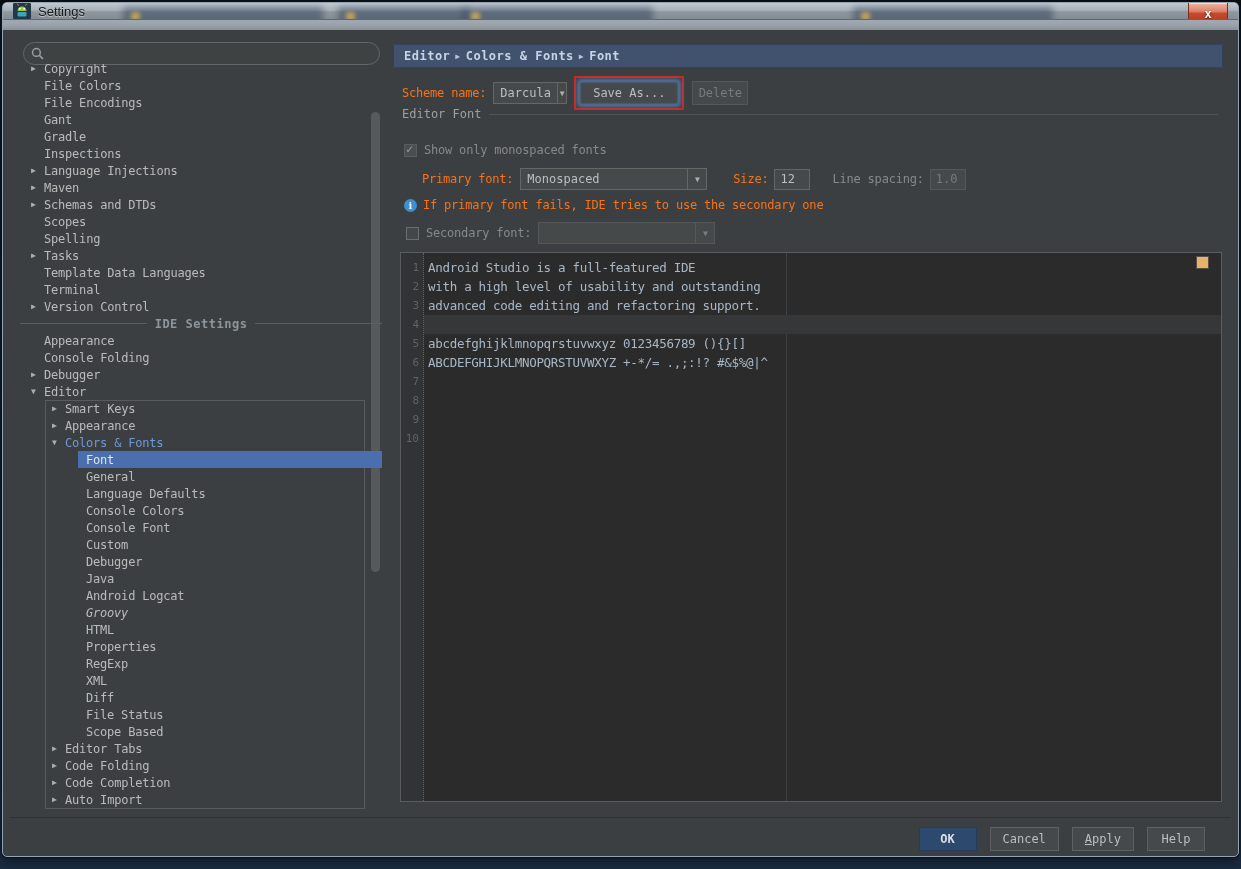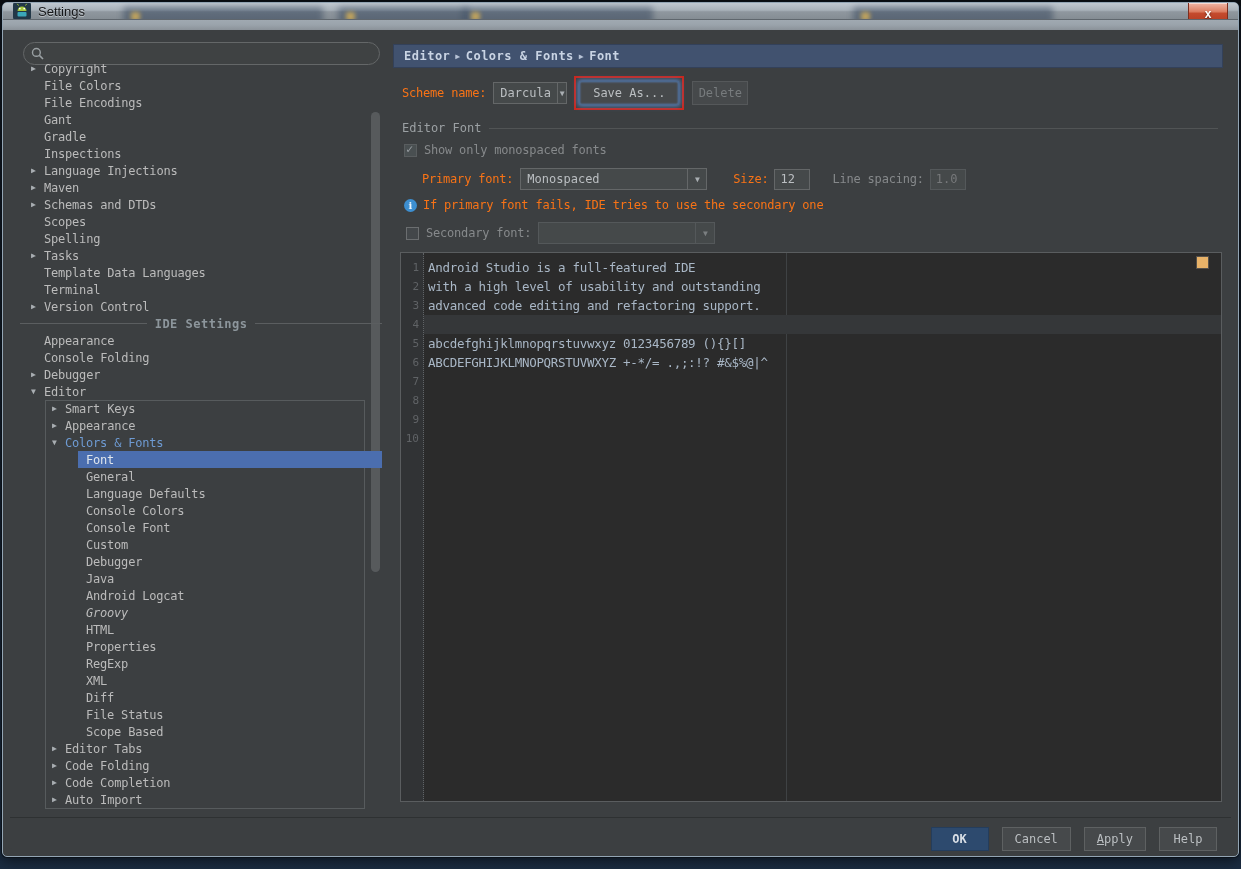--- a/index.html
+++ b/index.html
@@ -93,21 +93,21 @@
   .btn {
     height:24px; padding:0 12px; font-family:"DejaVu Sans Mono", monospace; font-size:12px;
     background:#46494b; border:1px solid #5e6162; border-radius:0; color:#bbbfc2;
     display:inline-flex; align-items:center; justify-content:center; cursor:pointer; white-space:nowrap;
   }
   .btn.focused { border-color:#4c688c; box-shadow:0 0 5px 1px #5d87c7, inset 0 0 2px #5d87c7; }
   .btn.disabled { color:#777b7d; border-color:#55585a; cursor:default; }
   .btn.primary { background:#2d4a6e; border-color:#243d5c; color:#d9dfe6; font-weight:bold; }
   .mn { text-decoration:underline; }
 
-  .group-sep { position:absolute; left:394px; top:90px; width:816px; height:16px;
+  .group-sep { position:absolute; left:394px; top:76px; width:816px; height:16px;
     display:flex; align-items:center; }
   .group-sep .gtitle { font-size:12px; color:#9ba0a3; margin-right:8px; white-space:nowrap; }
   .group-sep .gline { flex:1; border-top:1px solid #515455; }
 
   .chk-row { position:absolute; display:flex; align-items:center; font-size:12px; }
   .checkbox { width:13px; height:13px; border:1px solid #6b6e70; background:#43474a;
     margin-right:7px; position:relative; flex:none; }
   .checkbox.checked { background:#4c5254; border-color:#5f6365; }
   .checkbox.checked::after { content:"✓"; position:absolute; left:1px; top:-3px;
     color:#a7adb2; font-size:12px; font-weight:bold; }
@@ -133,21 +133,21 @@
   .code .cl { height:19px; line-height:19px; padding-left:4px; font-size:12.5px;
     color:#a9b7c6; white-space:pre; position:relative; z-index:1; letter-spacing:-0.3px; }
   .code .cl.caret { background:#353739; }
   .margin-guide { position:absolute; left:362px; top:0; bottom:0; width:1px;
     background:#3f4244; z-index:0; }
   .error-stripe { position:absolute; right:12px; top:3px; width:13px; height:13px;
     background:#e8b268; border:1px solid #55504a; z-index:2; }
 
   .footer-sep { position:absolute; left:2px; right:2px; top:787px; height:1px;
     background:rgba(0,0,0,.22); }
-  .footer { position:absolute; right:16px; top:797px; display:flex; gap:13px; }
+  .footer { position:absolute; right:28px; top:797px; display:flex; gap:13px; }
   .footer .btn { min-width:58px; }
 </style>
 </head>
 <body>
 
 <div class="bg-strip"></div>
 
 <div class="frame">
 
   <div class="titlebar">

